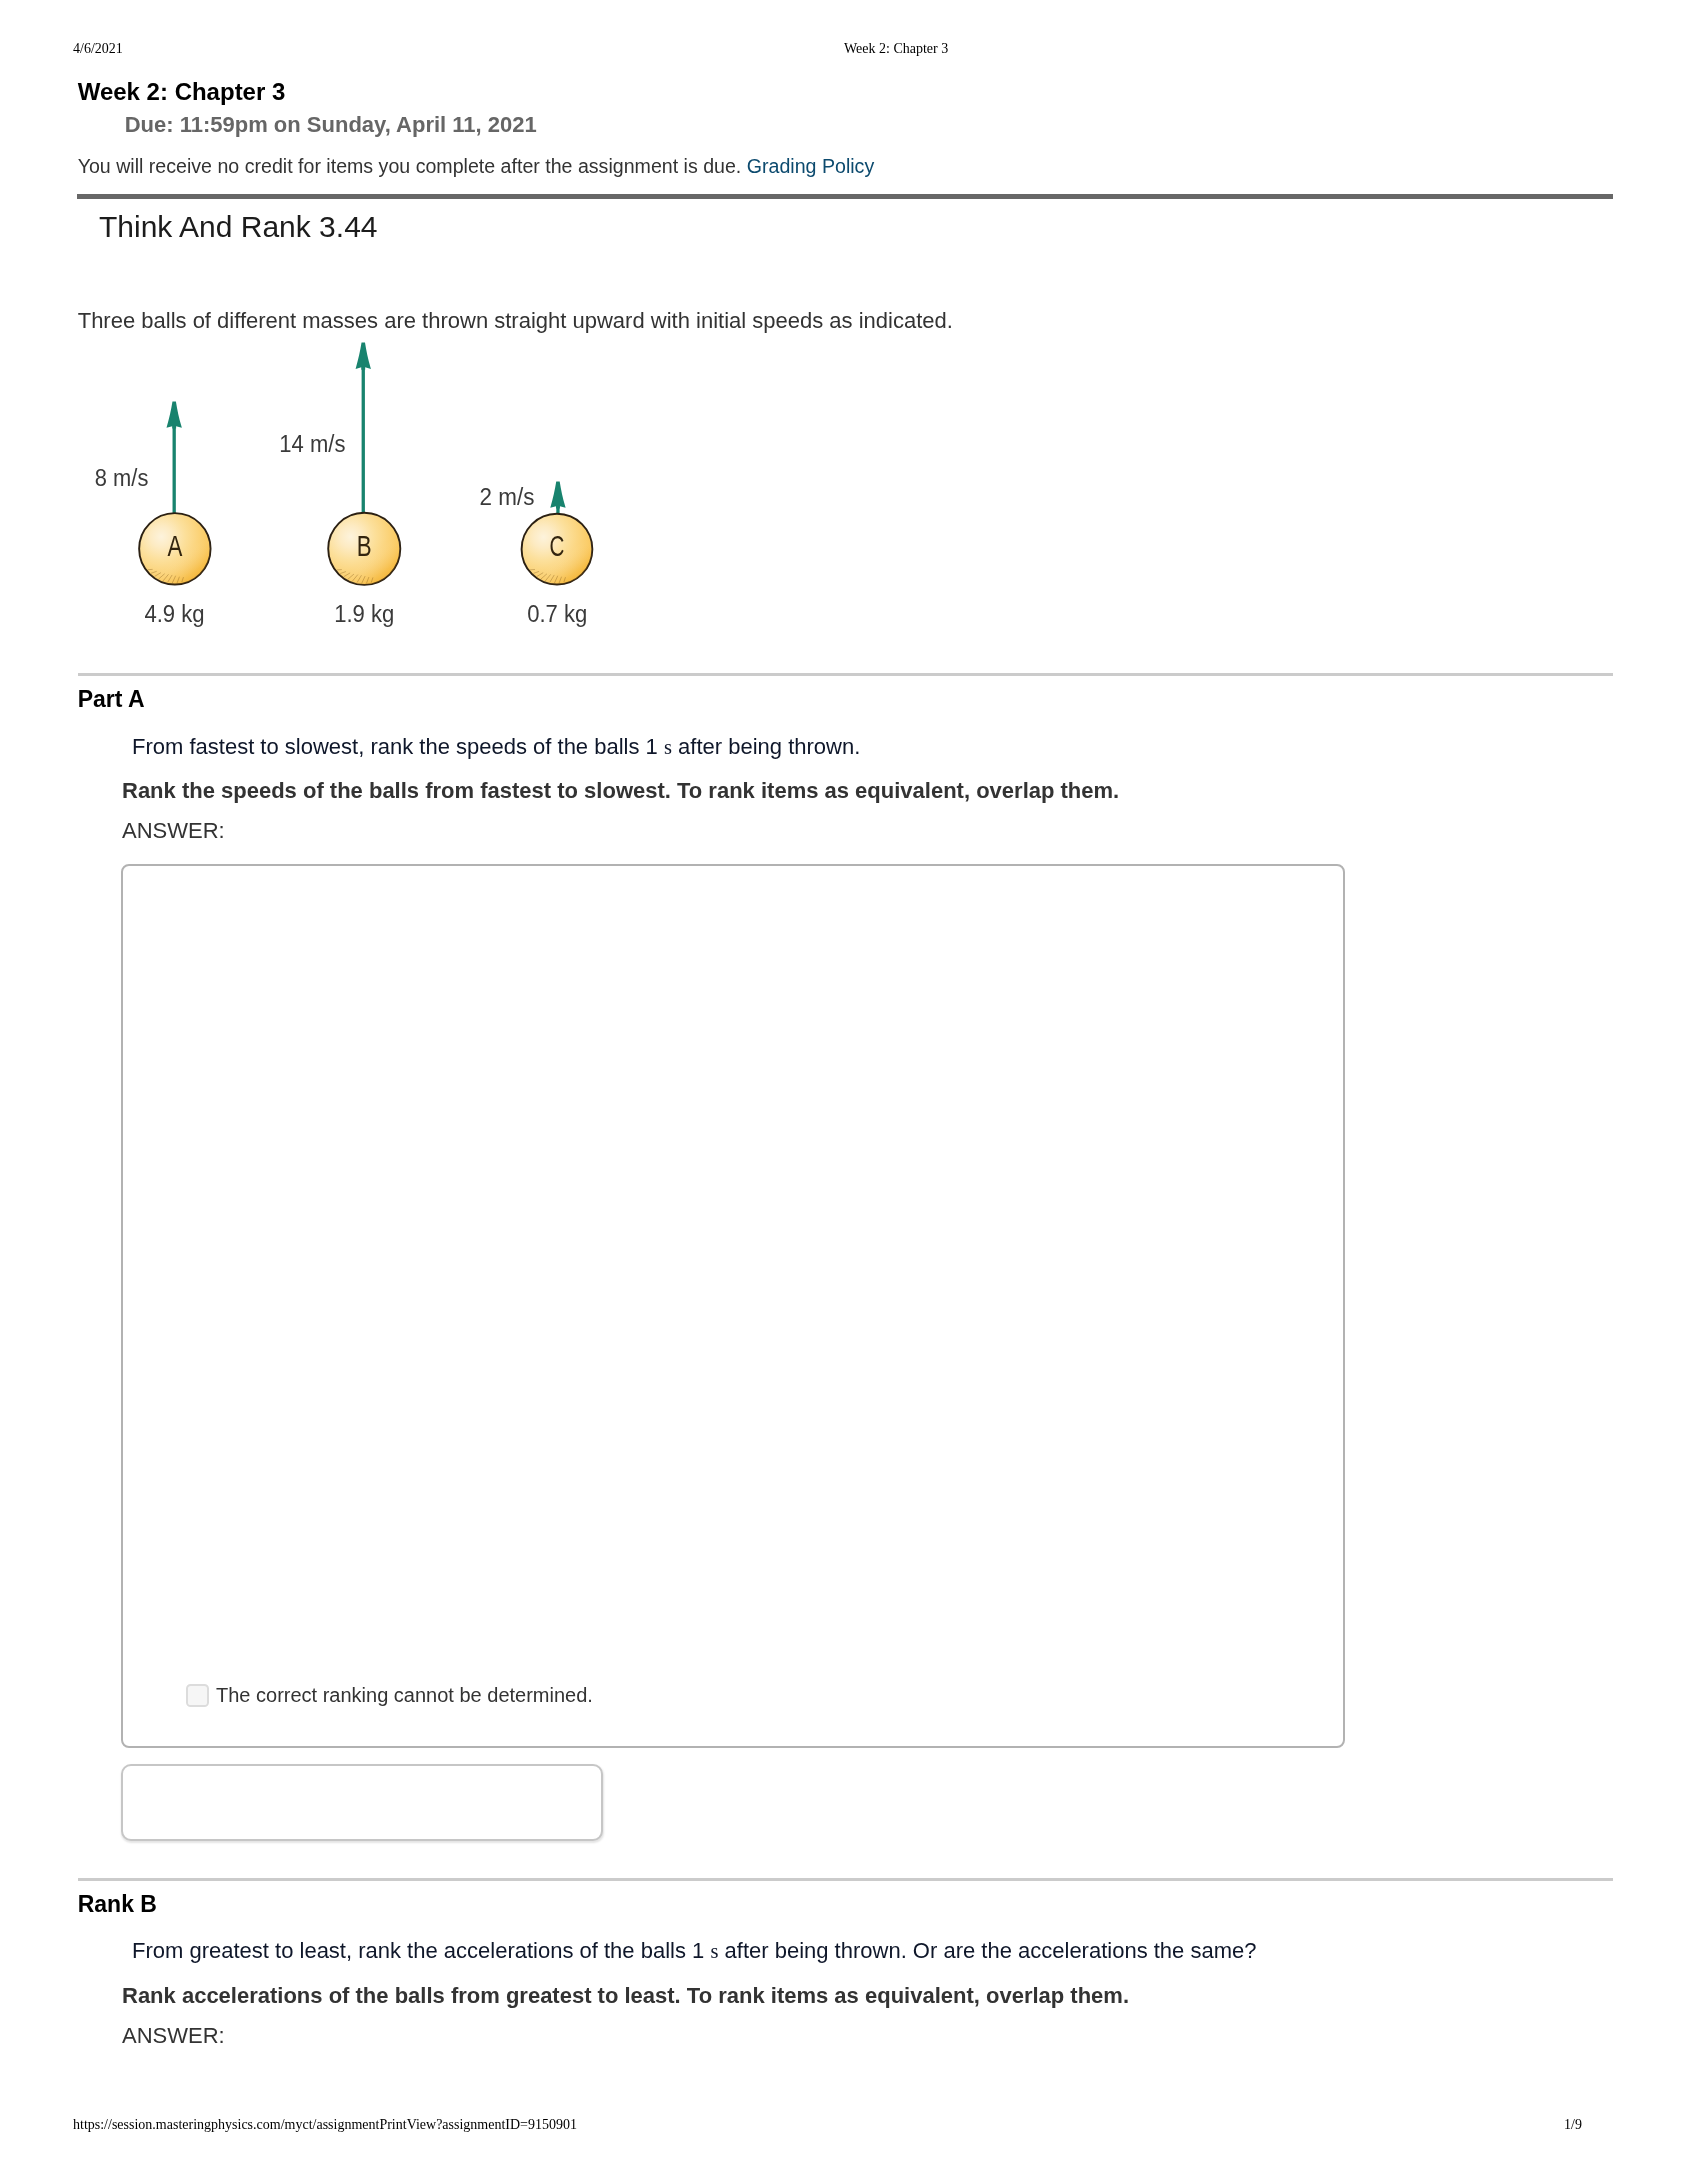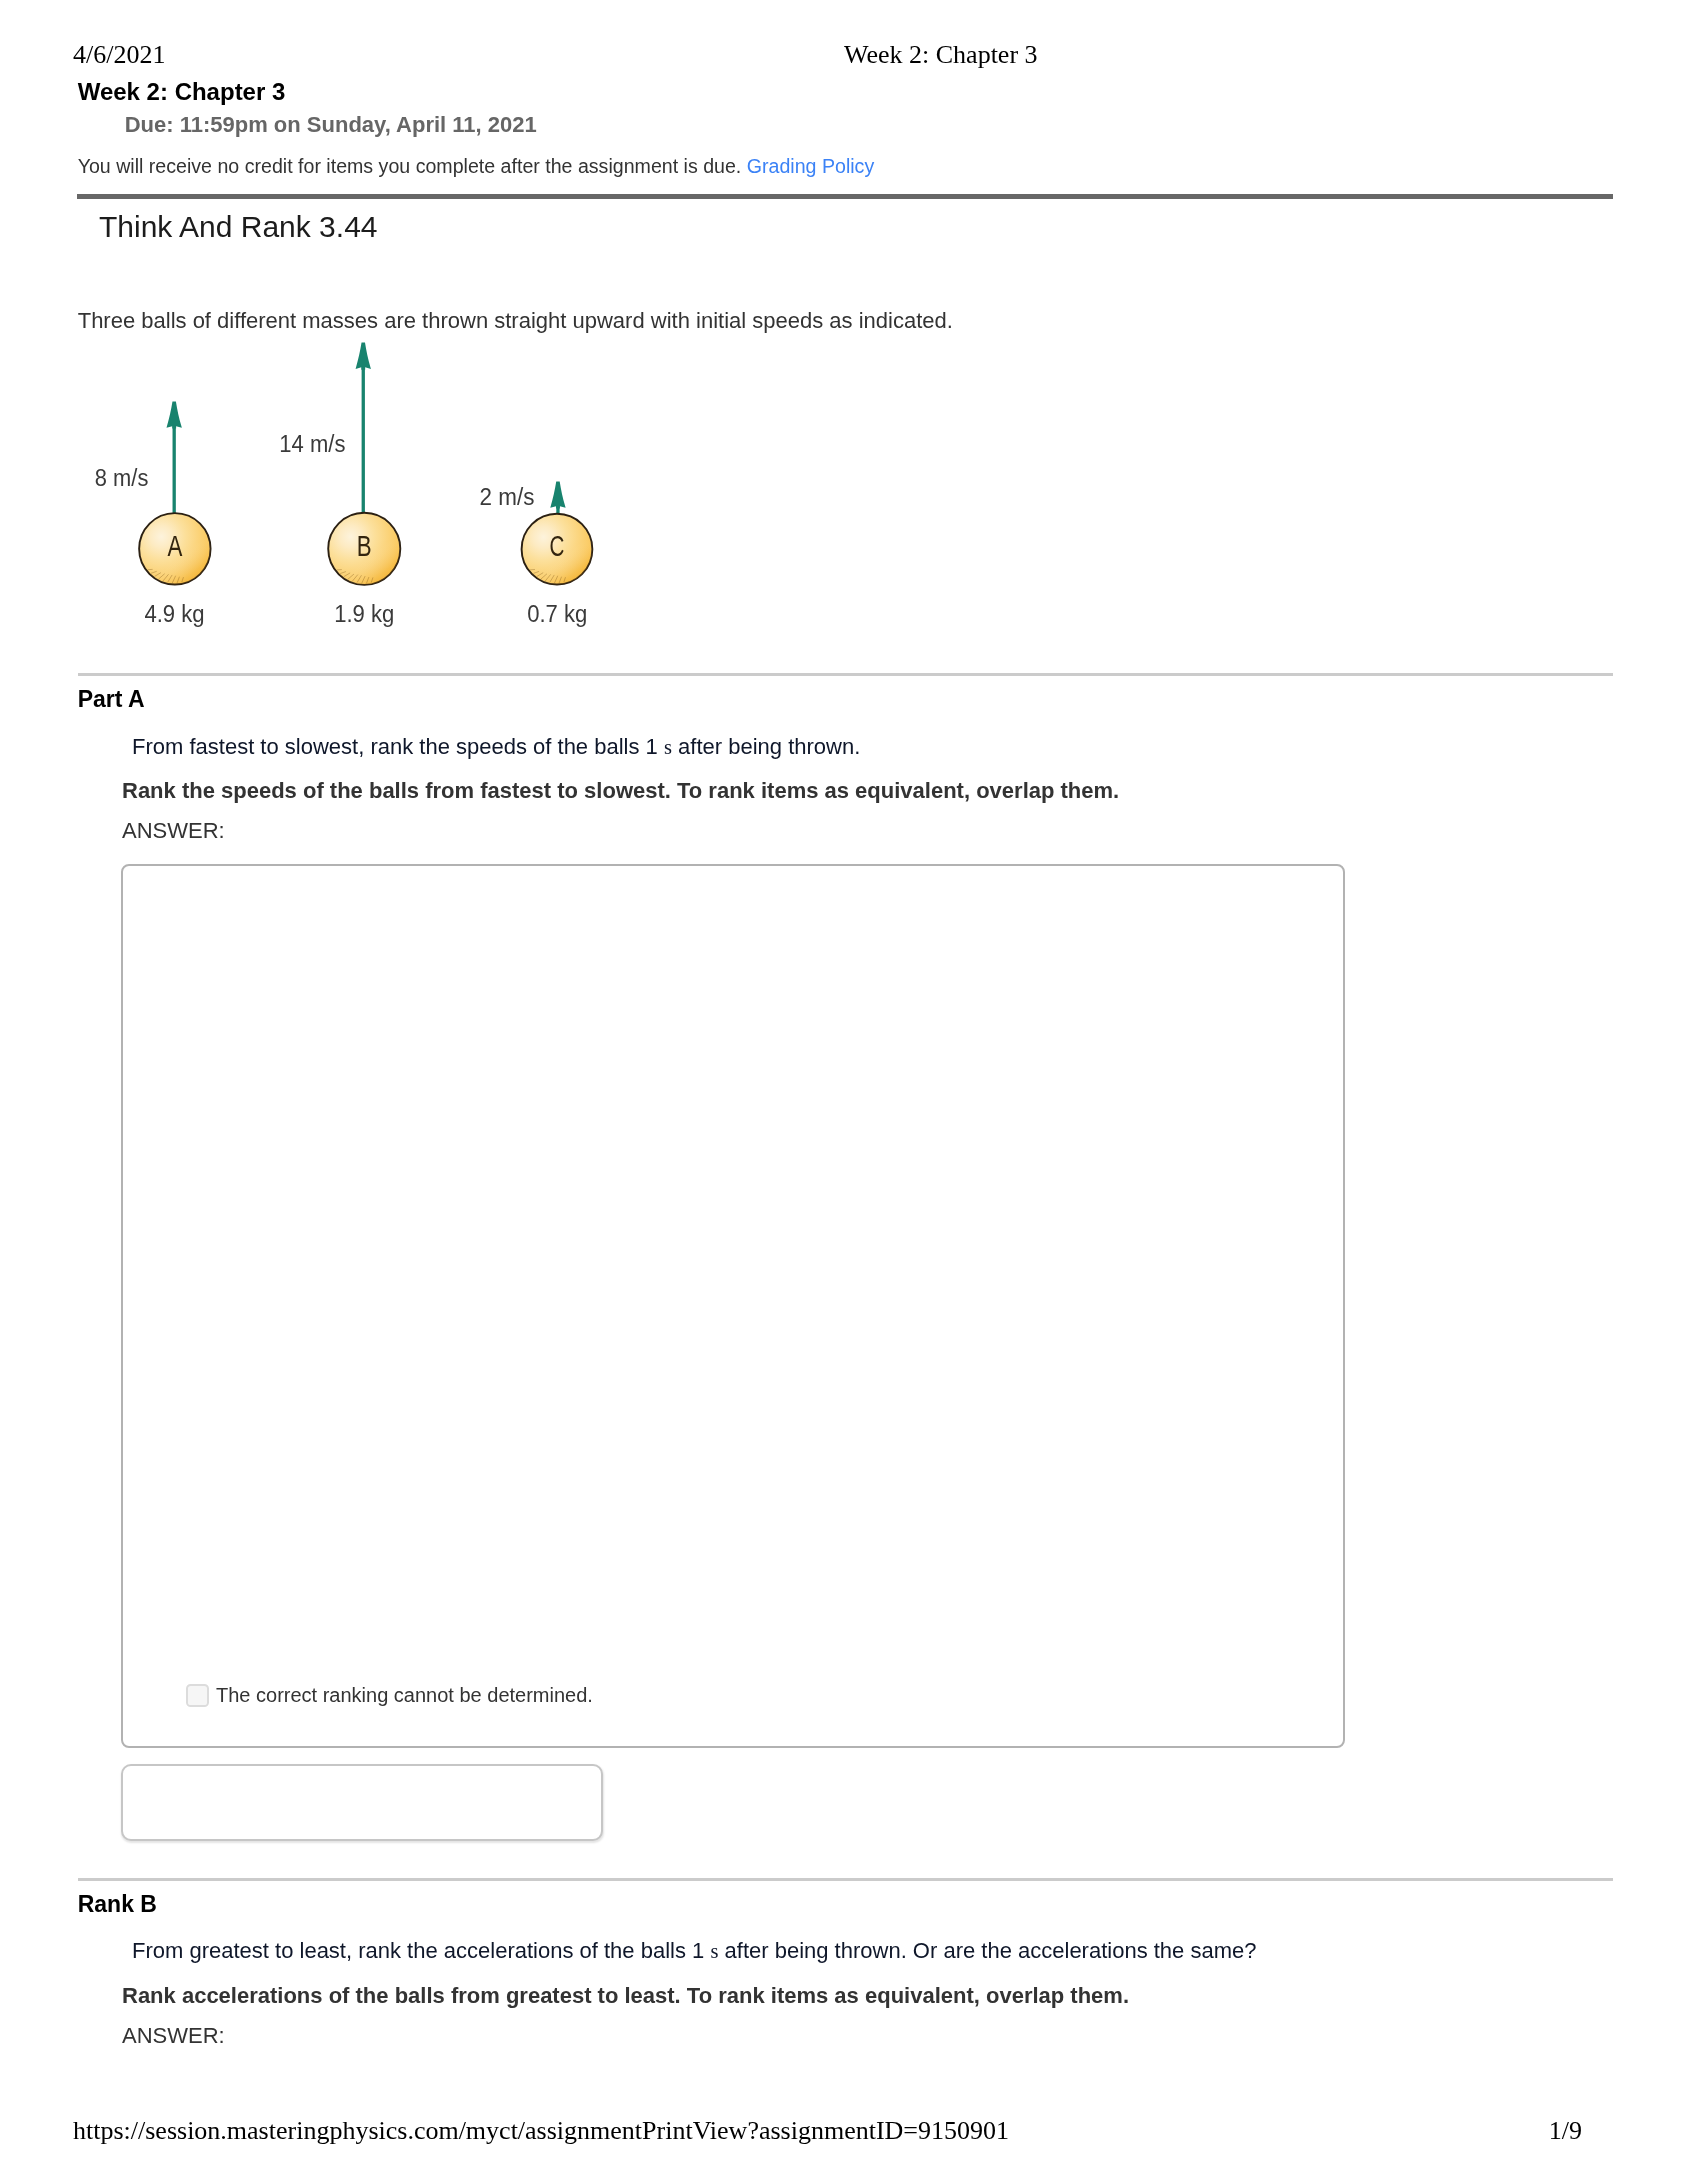--- a/index.html
+++ b/index.html
@@ -2,36 +2,36 @@
 <html style="font-size:10.6px"><head>
 <meta charset="utf-8">
 <title>Week 2: Chapter 3</title>
 <style>
   html,body{margin:0;padding:0;background:#ffffff;}
   body{width:1687px;height:2183px;position:relative;overflow:hidden;
        font-family:"Liberation Sans",sans-serif;color:#333333;}
   .page{position:absolute;left:0;top:0;width:1687px;height:2183px;background:#fff;}
 
   
-  .prt{position:absolute;font-family:"Liberation Serif",serif;font-size:26px;color:#000;
+  .prt{position:absolute;font-family:"Liberation Serif",serif;font-size:14px;color:#000;
        line-height:1;white-space:nowrap;}
   #prt-date{left:73px;top:42px;}
   #prt-title{left:844px;top:42px;}
   #prt-url{left:73px;top:2118px;}
   #prt-page{left:0;width:1687px;top:2118px;text-align:right;padding-right:105px;box-sizing:border-box;}
 
   .wrap{position:absolute;left:77px;top:0;width:1536px;}
 
   .asg-title{position:absolute;left:0.7px;top:80px;font-size:24px;font-weight:bold;color:#000;
              line-height:1;white-space:nowrap;}
   .asg-due{position:absolute;left:0.7px;top:114px;font-size:22px;font-weight:bold;color:#666666;
            line-height:1;white-space:nowrap;margin-left:47px;}
   .asg-note{position:absolute;left:0.7px;top:157px;font-size:19.6px;color:#333333;line-height:1;
             white-space:nowrap;}
-  .asg-note .lnk{color:#3b82f6;}
+  .asg-note .lnk{color:#0c4a6e;}
 
   .rule-dark{position:absolute;left:0px;top:194px;width:1536px;height:4.6px;background:#676767;}
 
   .q-title{position:absolute;left:22px;top:212px;font-size:30px;color:#1c1c1c;line-height:1;
            white-space:nowrap;font-weight:normal;}
 
   .q-body{position:absolute;left:0.7px;top:310px;font-size:22px;color:#333;line-height:1;}
 
   .fig{position:absolute;left:0px;top:331px;width:595px;height:304px;}
 

